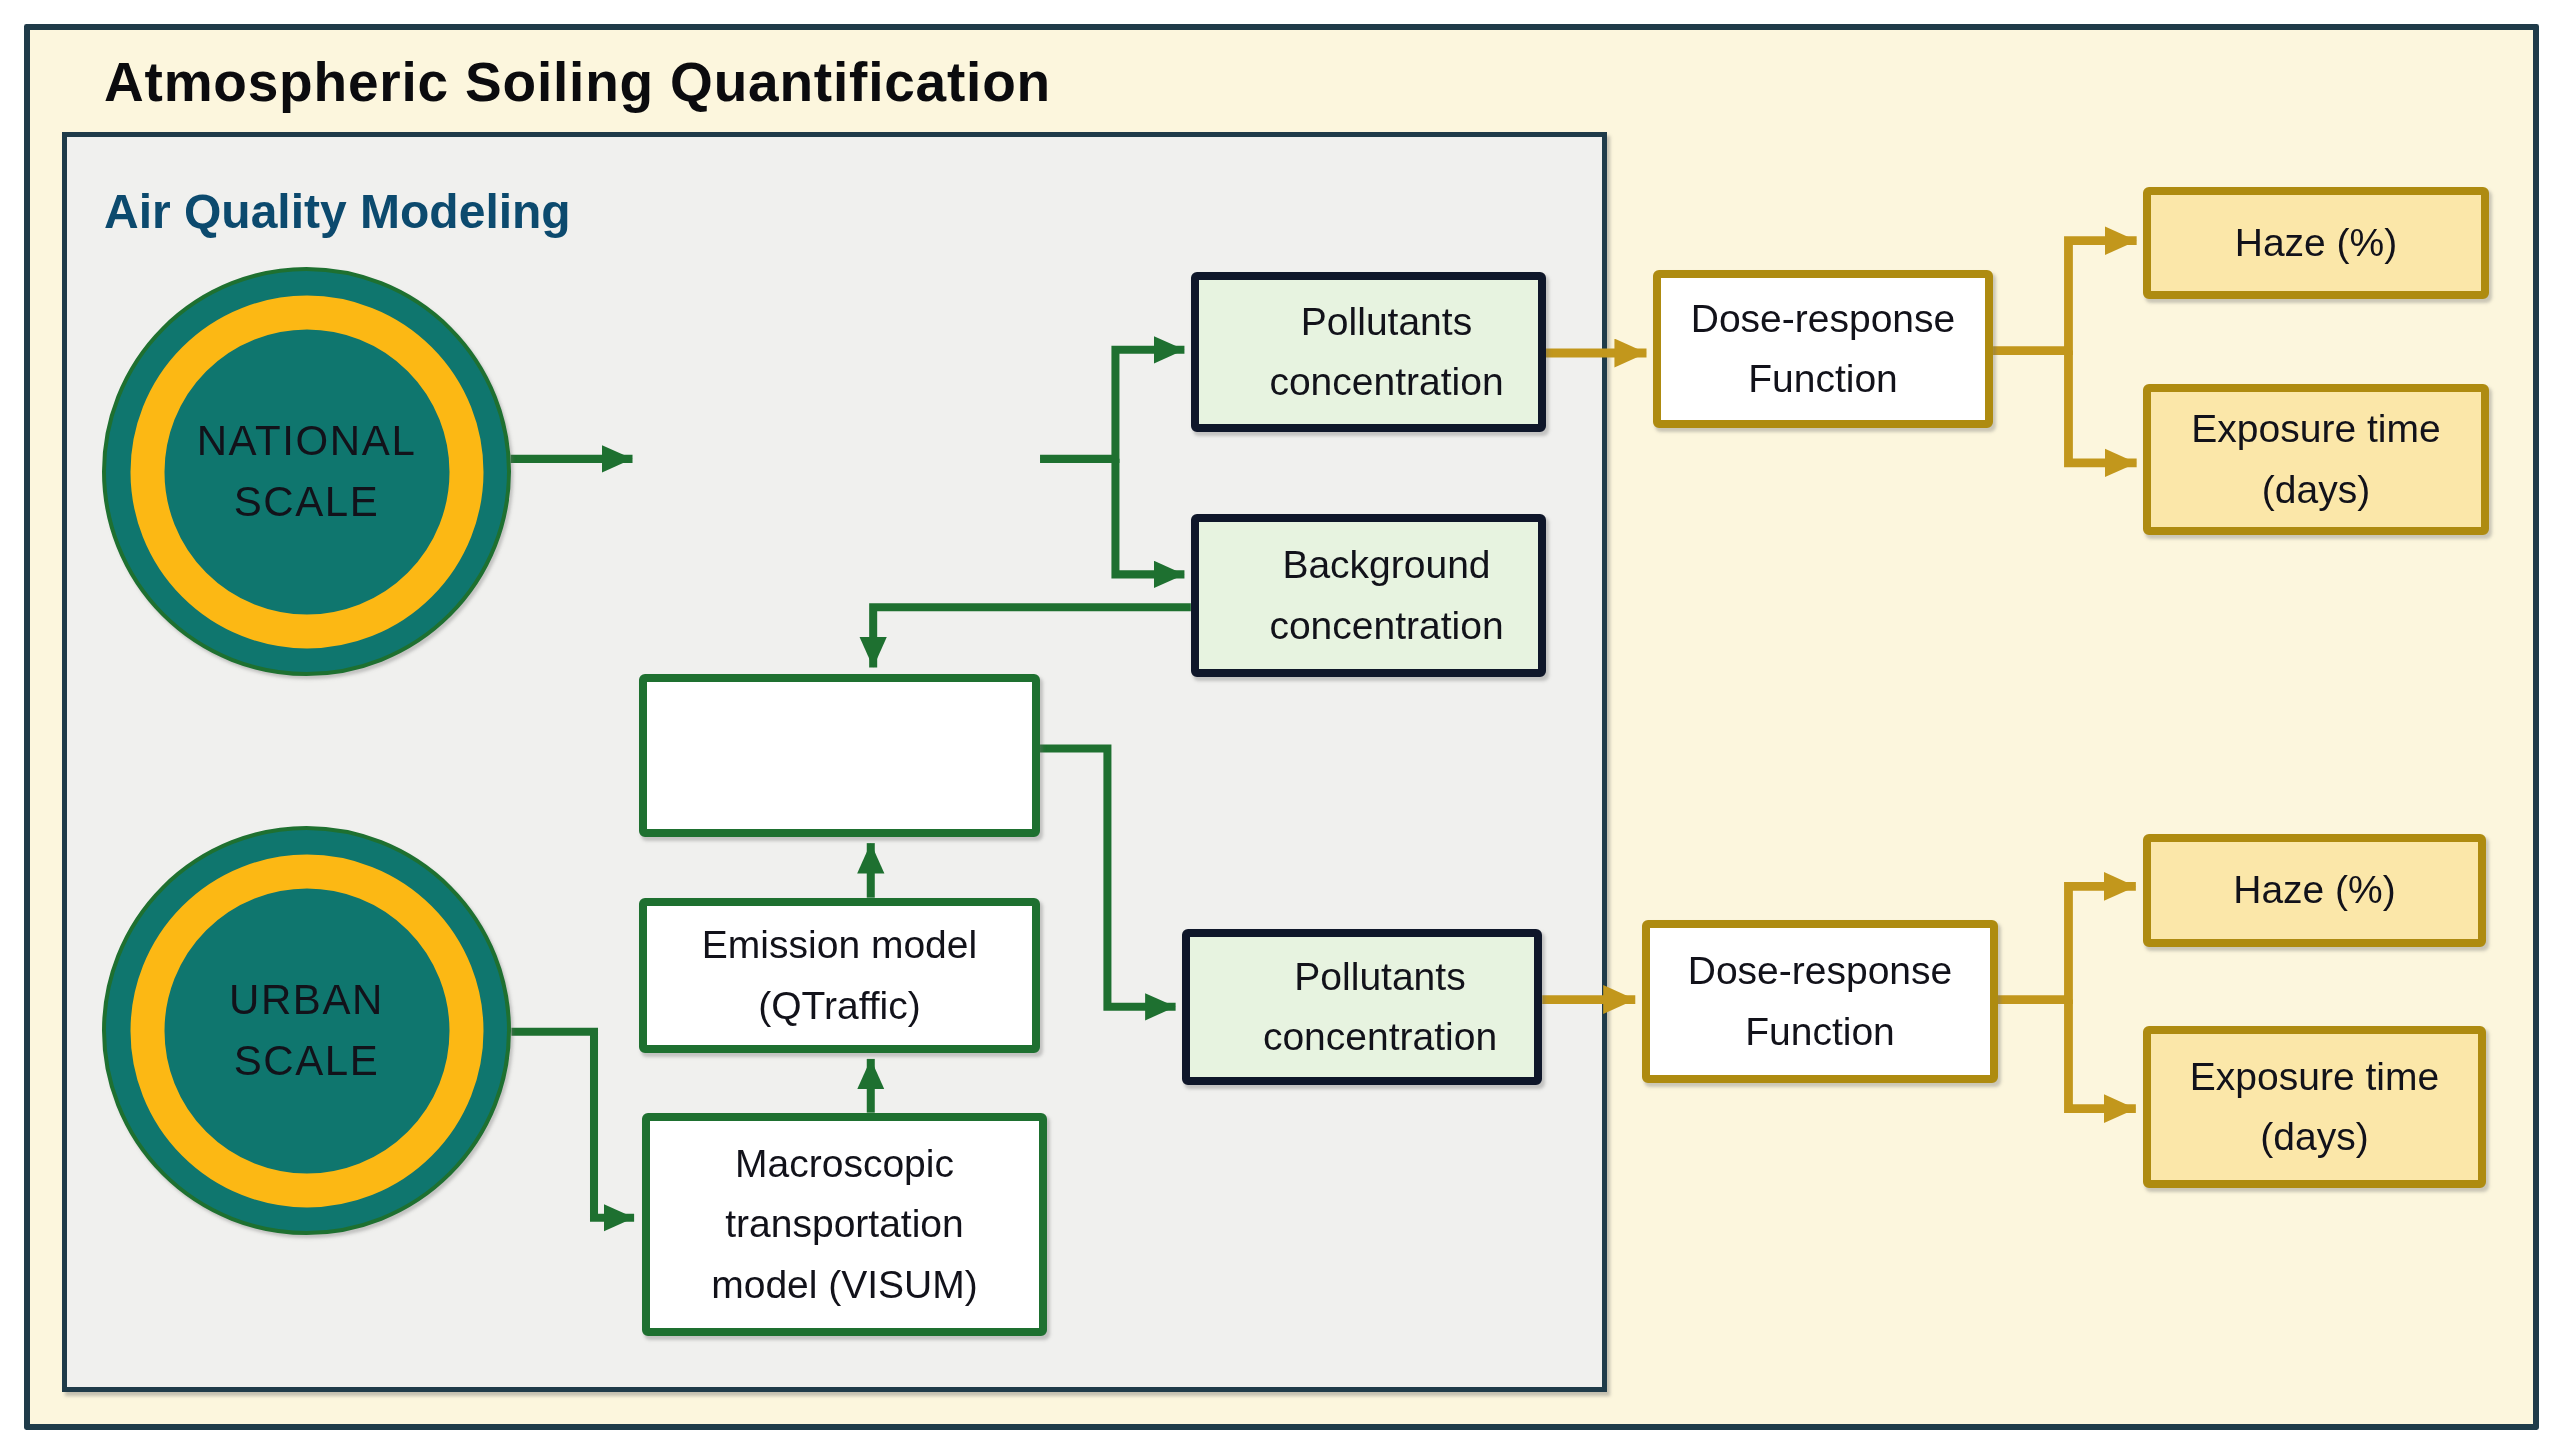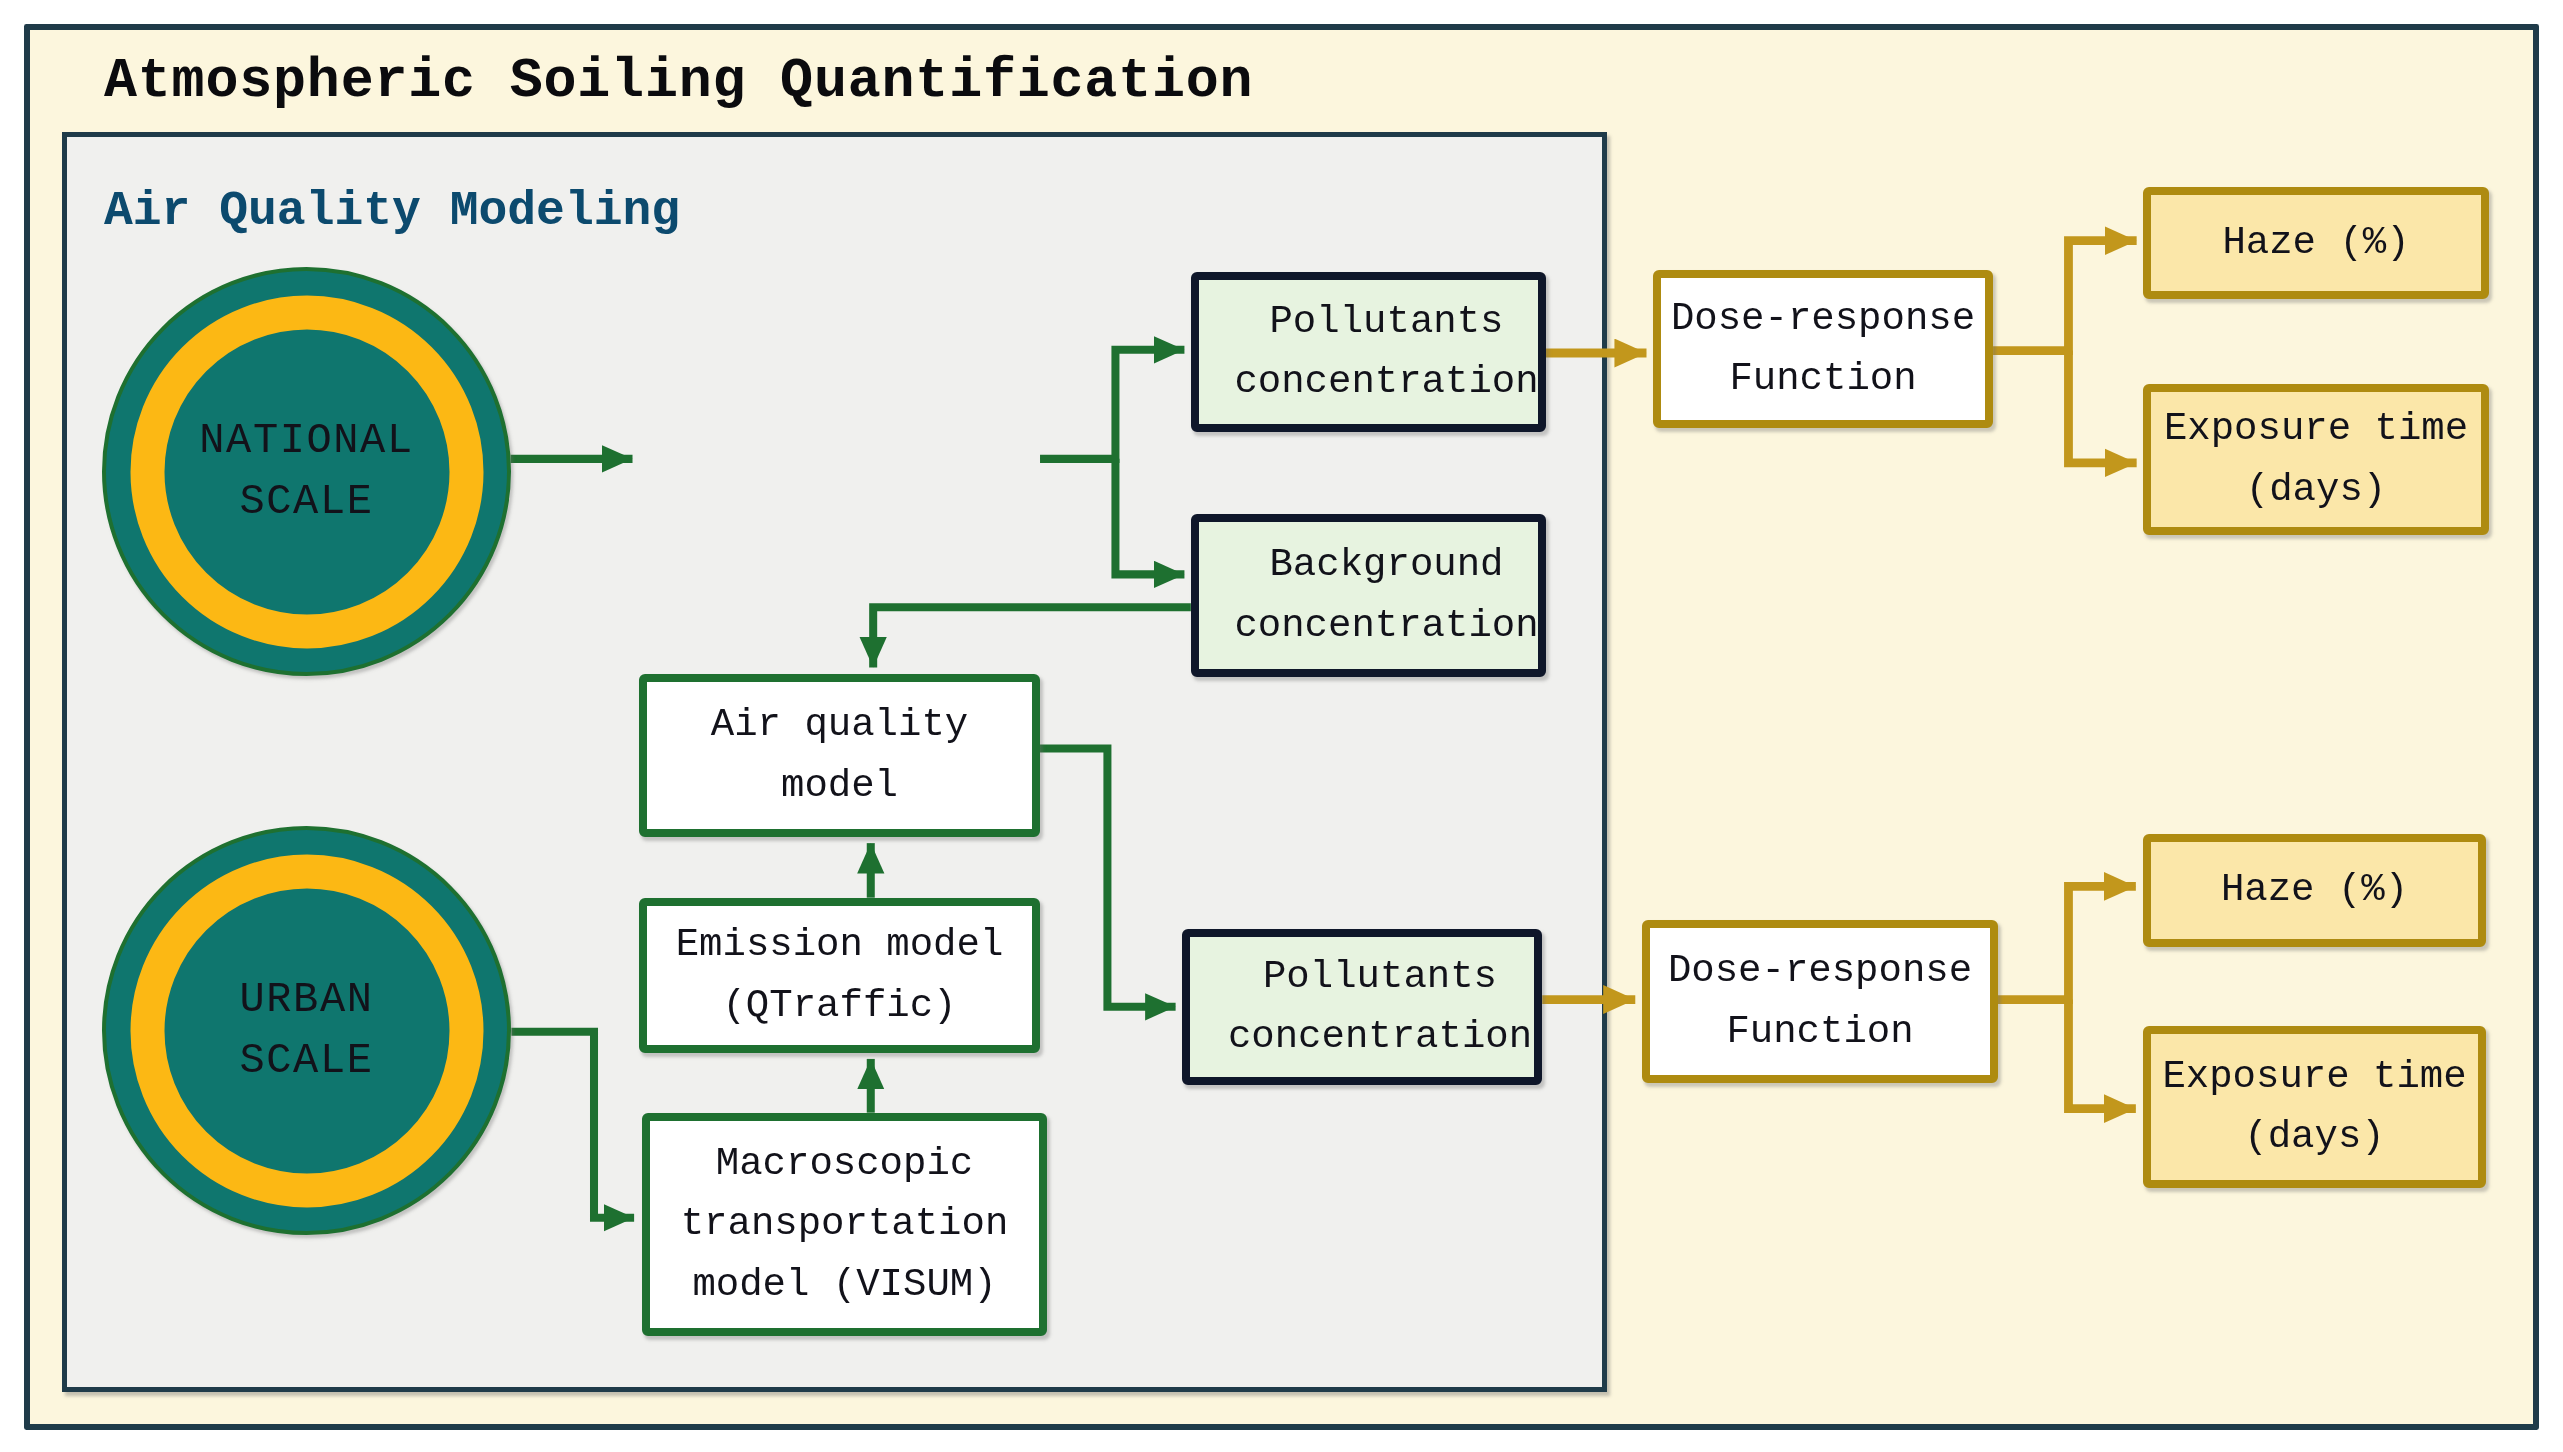--- a/index.html
+++ b/index.html
@@ -1,18 +1,18 @@
 <!DOCTYPE html>
 <html style="font-size:13px"><head>
 <meta charset="utf-8">
 <style>
   html,body{margin:0;padding:0;background:#ffffff;}
   #canvas{
     position:relative;width:2563px;height:1452px;
-    font-family:Liberation Mono, monospace;
+    font-family:Liberation Sans, sans-serif;
     color:#101014;overflow:hidden;background:#ffffff;
   }
   
   .outer-panel{
     position:absolute;left:24px;top:24px;width:2515px;height:1406px;
     background:#FCF6DD;border:6.4px solid #1F3B49;border-radius:2.4px;
     box-sizing:border-box;
   }
   .inner-panel{
     position:absolute;left:62px;top:132px;width:1545px;height:1260px;
@@ -87,21 +87,20 @@
   <div class="node green-fill" style="left:1191px;top:272px;width:355px;height:160px;">
     <span>Pollutants</span>
     <span>concentration</span>
   </div>
   <div class="node green-fill" style="left:1191px;top:514px;width:355px;height:163px;">
     <span>Background</span>
     <span>concentration</span>
   </div>
 
   <div class="node green-border" style="left:639px;top:674px;width:401px;height:163px;">
-    <span>Air quality model</span>
   </div>
   <div class="node green-border" style="left:639px;top:898px;width:401px;height:155px;">
     <span>Emission model</span>
     <span>(QTraffic)</span>
   </div>
   <div class="node green-border" style="left:642px;top:1113px;width:405px;height:223px;">
     <span>Macroscopic</span>
     <span>transportation</span>
     <span>model (VISUM)</span>
   </div>

